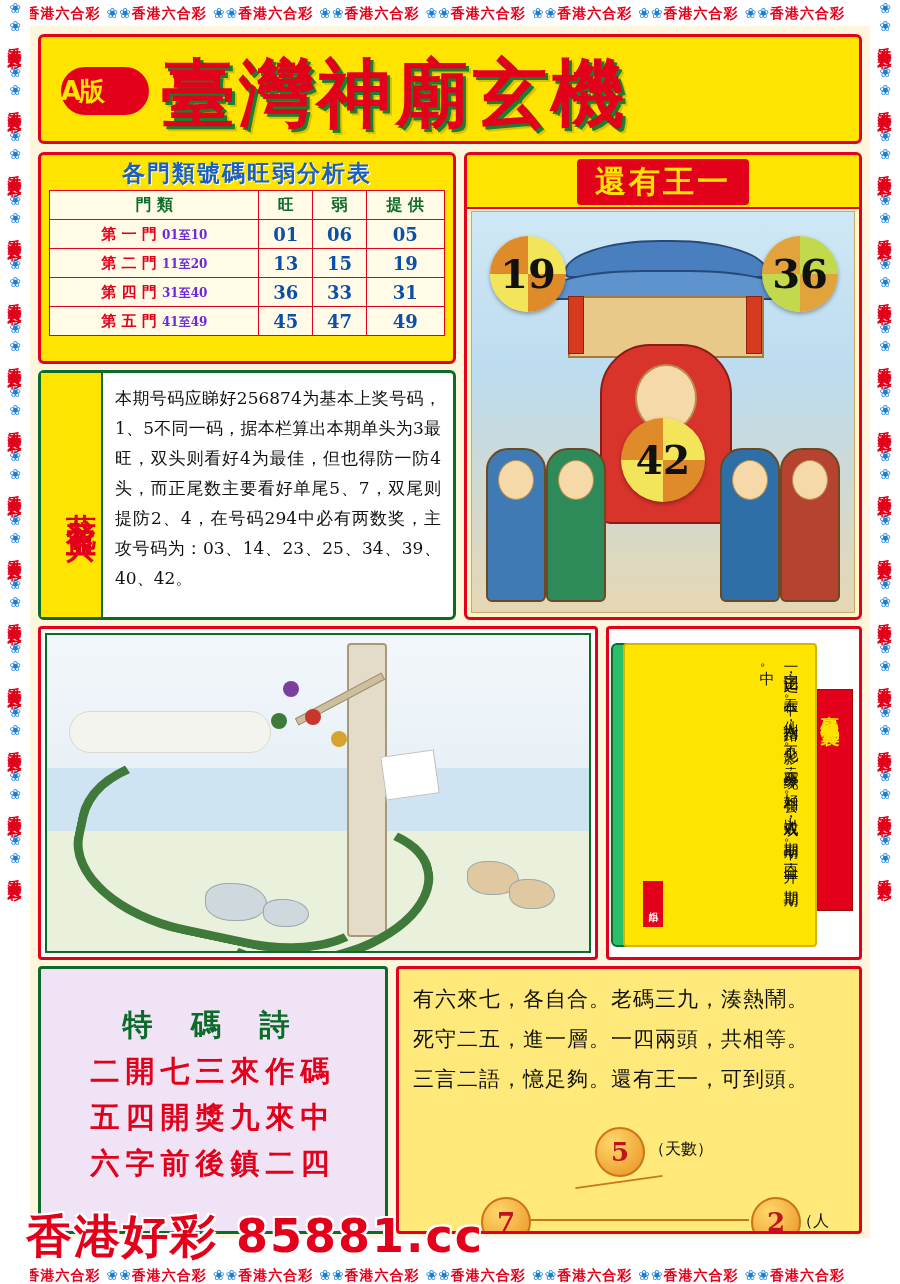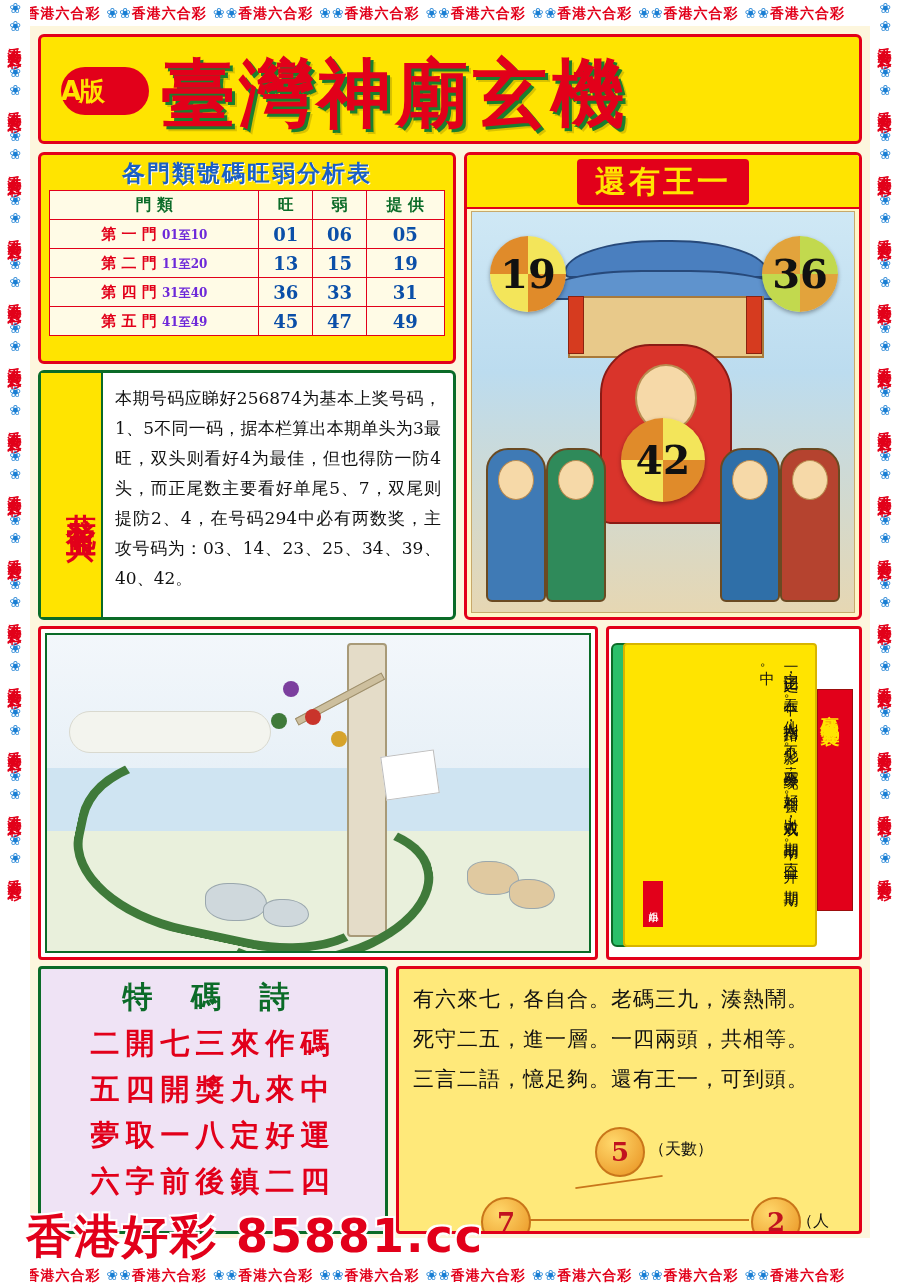--- a/index.html
+++ b/index.html
@@ -207,21 +207,21 @@
   }
 
   
   .poem-box{
     position:absolute;left:8px;top:940px;width:350px;height:268px;
     background:#efe3f5;border:3px solid #0b6b28;border-radius:4px;box-sizing:border-box;
     overflow:hidden;
   }
   .poem-title{
     text-align:center;font-family:"DejaVu Serif","Liberation Serif",serif;
-    font-size:30px;font-weight:bold;color:#0b6b28;letter-spacing:14px;padding:8px 0 2px;
+    font-size:30px;font-weight:bold;color:#0b6b28;letter-spacing:14px;padding:8px 0 2px;margin-top:28px;
   }
   .poem-line{
     text-align:center;font-family:"DejaVu Serif","Liberation Serif",serif;
     font-size:29px;font-weight:bold;color:#e2001a;letter-spacing:6px;line-height:46px;
   }
 
   
   .verse-box{
     position:absolute;left:366px;top:940px;width:466px;height:268px;
     background:#ffe97a;border:3px solid #e2001a;border-radius:4px;box-sizing:border-box;padding:10px 14px;
@@ -378,21 +378,20 @@
       </div>
       <div class="scroll-side">
         <span class="t">赢钱锦囊</span>
       </div>
     </div>
 
     <div class="poem-box">
       <div class="poem-title">特 碼 詩</div>
       <div class="poem-line">二開七三來作碼</div>
       <div class="poem-line">五四開獎九來中</div>
-      <div class="poem-line">夢取一八定好運</div>
       <div class="poem-line">六字前後鎮二四</div>
     </div>
 
     <div class="verse-box">
       <div class="verse-line">有六來七，各自合。老碼三九，湊熱鬧。</div>
       <div class="verse-line">死守二五，進一層。一四兩頭，共相等。</div>
       <div class="verse-line">三言二語，憶足夠。還有王一，可到頭。</div>
 
       <div class="pill" style="left:196px;top:158px;width:46px;height:46px;line-height:46px;">5</div>
       <div class="hint" style="left:250px;top:170px">（天數）</div>

